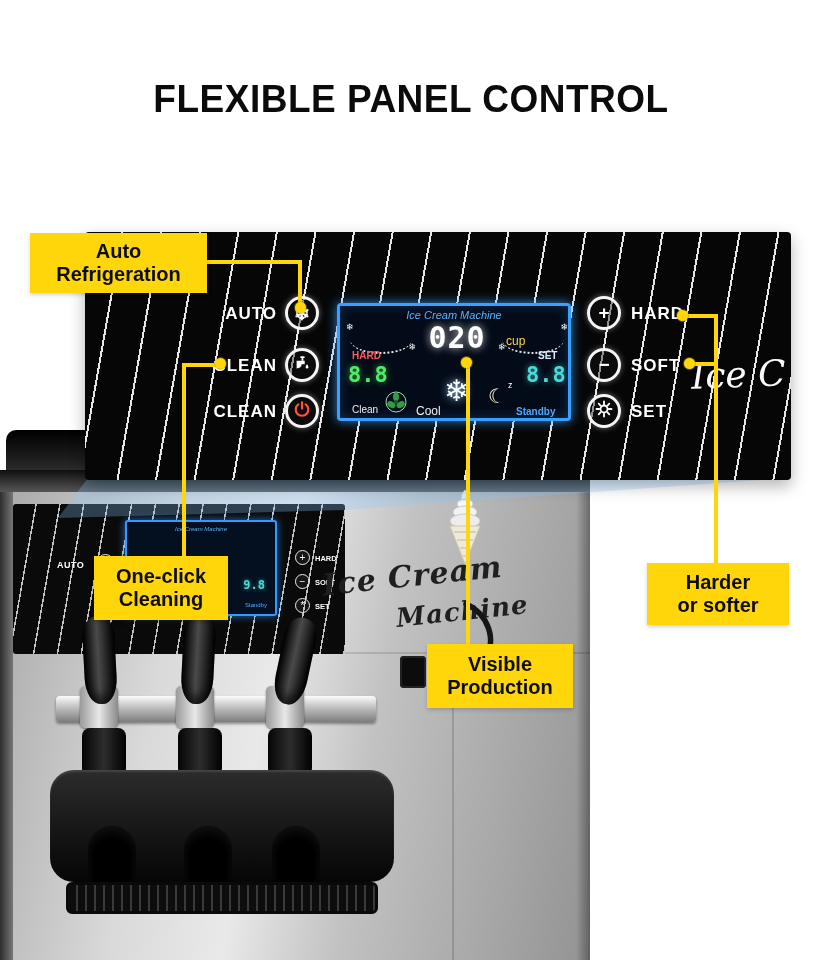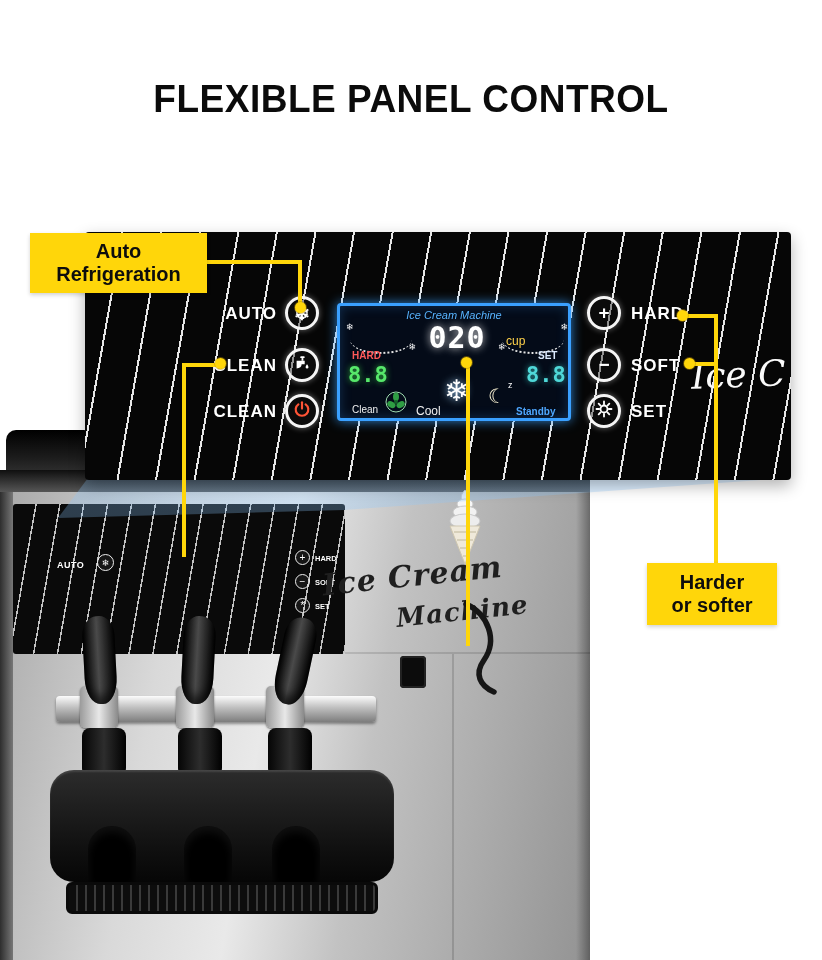--- a/index.html
+++ b/index.html
@@ -135,20 +135,25 @@
     <div class="mtop abs"></div>
     <div class="mbody abs"></div>
     <div class="medge abs"></div>
     <div class="mredge abs"></div>
 
     <div class="mini-panel abs">
       <span class="mini-label abs" style="left:44px;top:56px">AUTO</span>
       <span class="mini-btn abs" style="left:84px;top:50px">
         <span>❄</span>
       </span>
+      <div class="mini-display abs">
+        <div class="mini-brand">Ice Cream Machine</div>
+        <div class="mini-value seg">9.8</div>
+        <div class="mini-standby">Standby</div>
+      </div>
       <span class="mini-btn2 abs" style="left:282px;top:46px">
         <span>+</span>
       </span>
       <span class="mini-rlabel abs" style="left:302px;top:50px">HARD</span>
       <span class="mini-btn2 abs" style="left:282px;top:70px">
         <span>−</span>
       </span>
       <span class="mini-rlabel abs" style="left:302px;top:74px">SOFT</span>
       <span class="mini-btn2 abs" style="left:282px;top:94px">
         <span>*</span>
@@ -302,18 +307,26 @@
   <div class="yline abs" style="left:692px;top:362px;width:24px;height:4px"></div>
   <div class="ydot abs" style="left:684px;top:358px"></div>
 
   <div class="yline abs" style="left:466px;top:364px;width:4px;height:282px"></div>
   <div class="ydot abs" style="left:461px;top:357px"></div>
 
   <div class="ybox abs" style="left:30px;top:233px;width:177px;height:60px">
     <span>Auto</span>
     <span>Refrigeration</span>
   </div>
-  <div class="ybox abs" style="left:647px;top:563px;width:130px;height:62px">
+  <div class="ybox abs" style="left:94px;top:556px;width:134px;height:64px">
+    <span>One-click</span>
+    <span>Cleaning</span>
+  </div>
+  <div class="ybox abs" style="left:647px;top:563px;width:142px;height:62px">
     <span>Harder</span>
     <span>or softer</span>
   </div>
+  <div class="ybox abs" style="left:427px;top:644px;width:146px;height:64px">
+    <span>Visible</span>
+    <span>Production</span>
+  </div>
 
 </div>
 
 </body></html>

